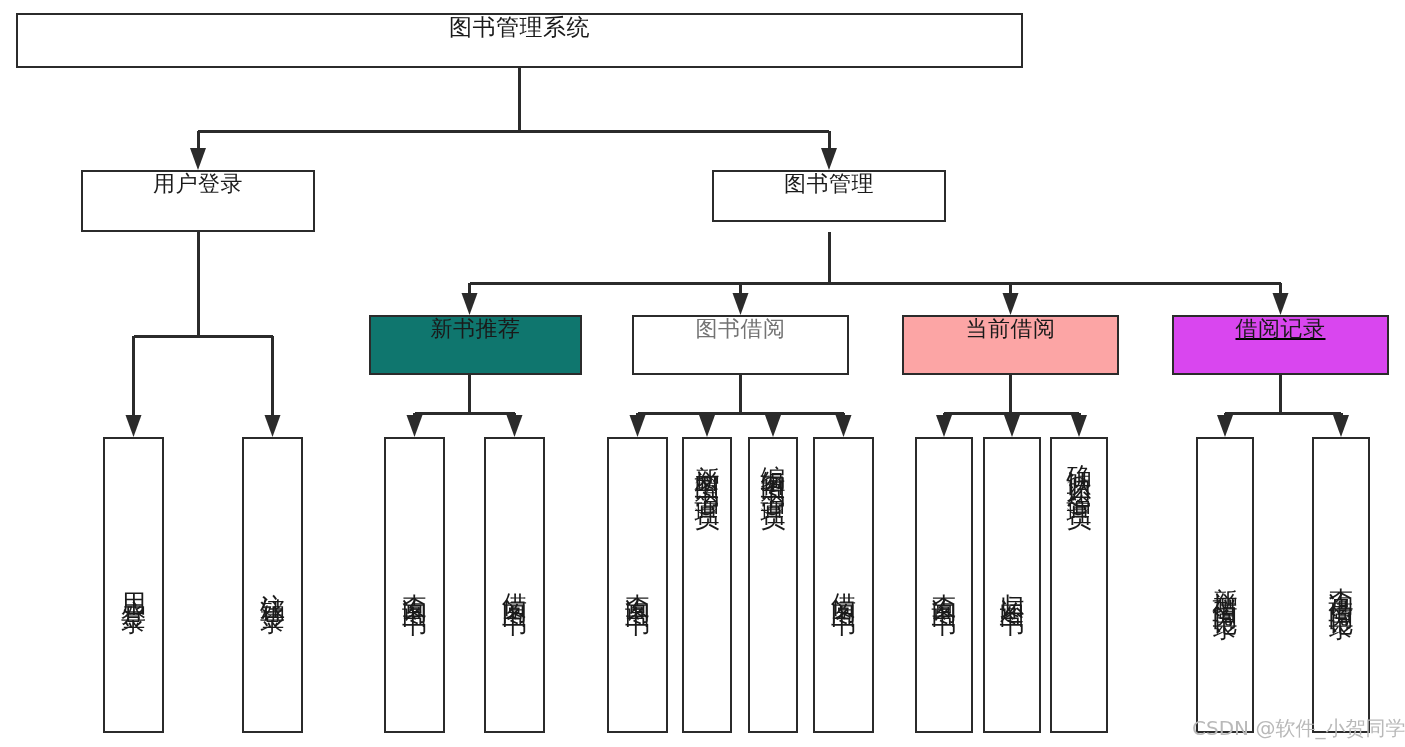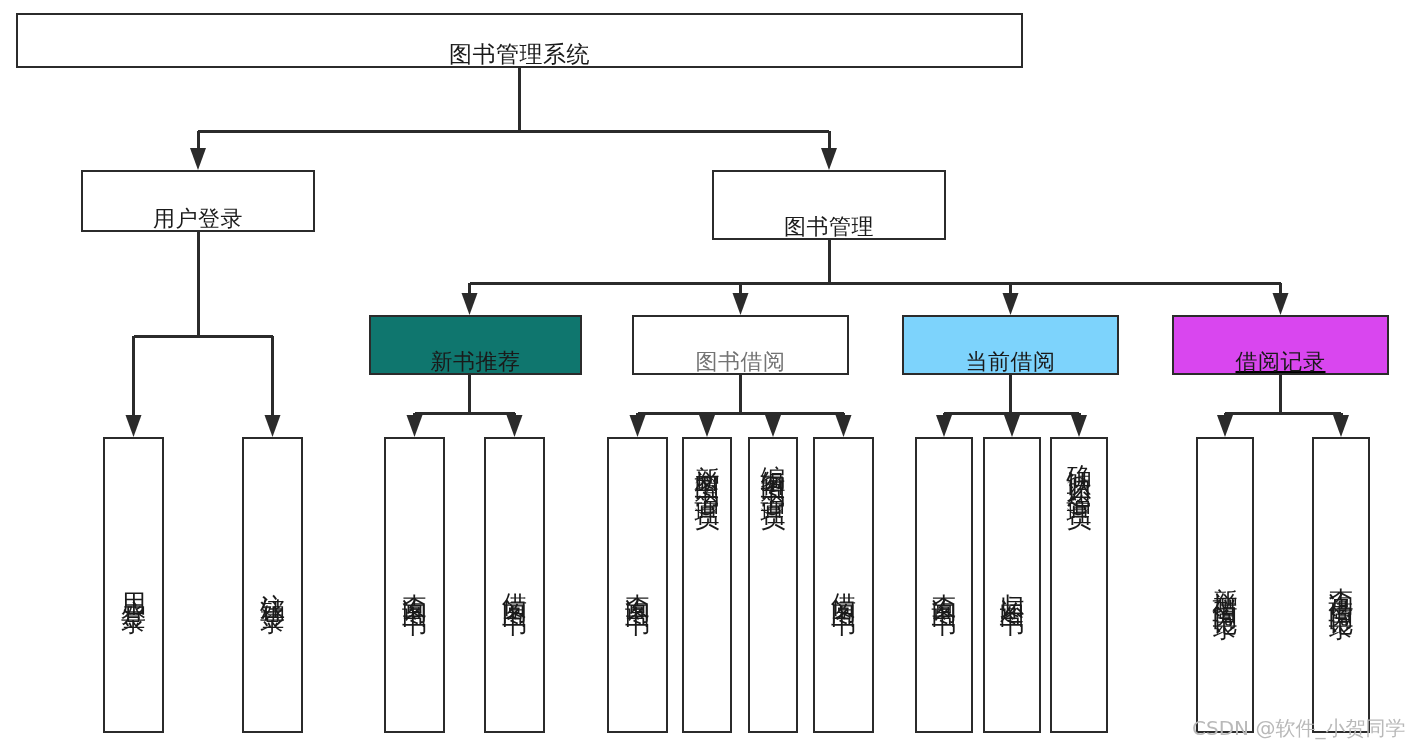--- a/index.html
+++ b/index.html
@@ -25,21 +25,21 @@
     width: 1405px;
     height: 747px;
     pointer-events: none;
   }
   .node {
     position: absolute;
     box-sizing: border-box;
     background: #ffffff;
     border: 2px solid #2b2b2b;
     display: flex;
-    align-items: flex-end;
+    align-items: flex-start;
     justify-content: center;
     overflow: hidden;
   }
   .node .label {
     color: #1a1a1a;
     letter-spacing: 0.5px;
     white-space: nowrap;
     line-height: 1.05;
   }
   
@@ -135,30 +135,30 @@
       <line x1="1341" y1="413" x2="1341" y2="417" stroke="#2b2b2b" stroke-width="3" shape-rendering="crispEdges"></line>
       <polygon points="1333,415 1349,415 1341,437" fill="#2b2b2b"></polygon>
     </svg>
   <div id="nodes">
       <div class="node horiz root" style="left: 16px; top: 13px; width: 1007px; height: 55px; border-color: rgb(43, 43, 43); background: rgb(255, 255, 255);">
         <span class="label" style="color: rgb(26, 26, 26);">图书管理系统</span>
       </div>
       <div class="node horiz" style="left: 81px; top: 170px; width: 234px; height: 62px; border-color: rgb(43, 43, 43); background: rgb(255, 255, 255);">
         <span class="label" style="color: rgb(26, 26, 26);">用户登录</span>
       </div>
-      <div class="node horiz" style="left: 712px; top: 170px; width: 234px; height: 70px; border-color: rgb(43, 43, 43); background: rgb(255, 255, 255);">
+      <div class="node horiz" style="left: 712px; top: 170px; width: 234px; height: 52px; border-color: rgb(43, 43, 43); background: rgb(255, 255, 255);">
         <span class="label" style="color: rgb(26, 26, 26);">图书管理</span>
       </div>
       <div class="node horiz" style="left: 361px; top: 315px; width: 213px; height: 60px; border-color: rgb(43, 43, 43); background: #0f766e; margin-left: 8px;">
         <span class="label" style="color: rgb(26, 26, 26);">新书推荐</span>
       </div>
       <div class="node horiz" style="left: 632px; top: 315px; width: 217px; height: 60px; border-color: rgb(43, 43, 43); background: rgb(255, 255, 255);">
         <span class="label" style="color: #737373;">图书借阅</span>
       </div>
-      <div class="node horiz" style="left: 902px; top: 315px; width: 217px; height: 60px; border-color: rgb(43, 43, 43); background: #7dd3fc;">
+      <div class="node horiz" style="left: 902px; top: 315px; width: 217px; height: 60px; border-color: rgb(43, 43, 43); background: #fca5a5;">
         <span class="label" style="color: rgb(26, 26, 26);">当前借阅</span>
       </div>
       <div class="node horiz" style="left: 1172px; top: 315px; width: 217px; height: 60px; border-color: rgb(43, 43, 43); background: #d946ef; text-decoration: underline;">
         <span class="label" style="color: rgb(26, 26, 26);">借阅记录</span>
       </div>
       <div class="node vert" style="left: 103px; top: 437px; width: 61px; height: 296px; border-color: rgb(43, 43, 43); background: rgb(255, 255, 255);">
         <span class="label" style="color: rgb(26, 26, 26);">用户登录</span>
       </div>
       <div class="node vert" style="left: 242px; top: 437px; width: 61px; height: 296px; border-color: rgb(43, 43, 43); background: rgb(255, 255, 255);">
         <span class="label" style="color: rgb(26, 26, 26);">注销登录</span>

